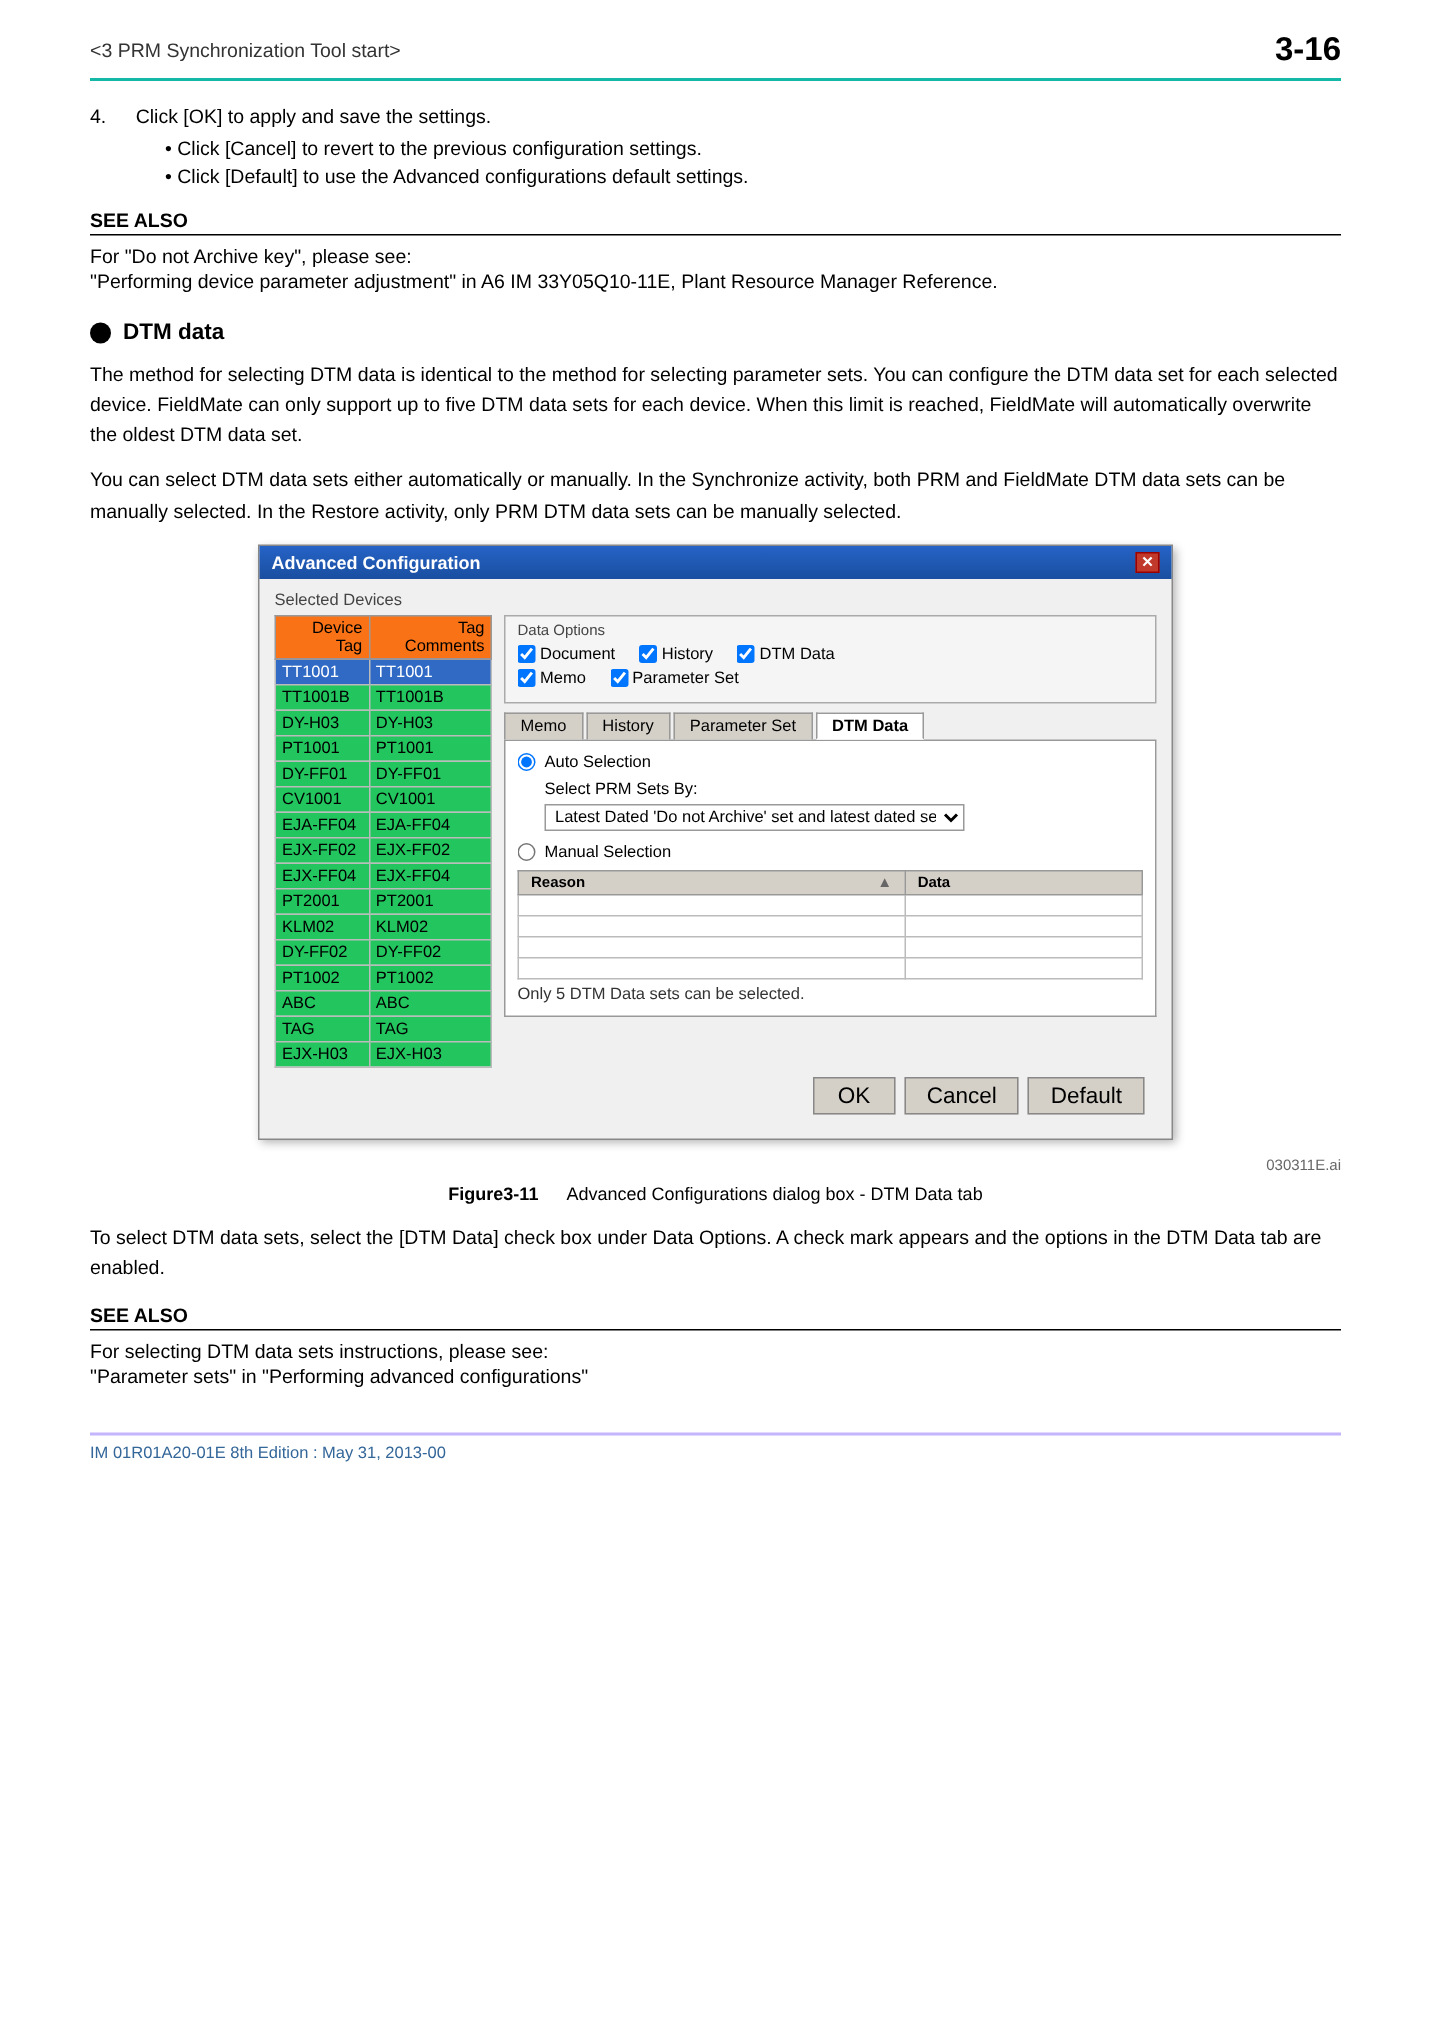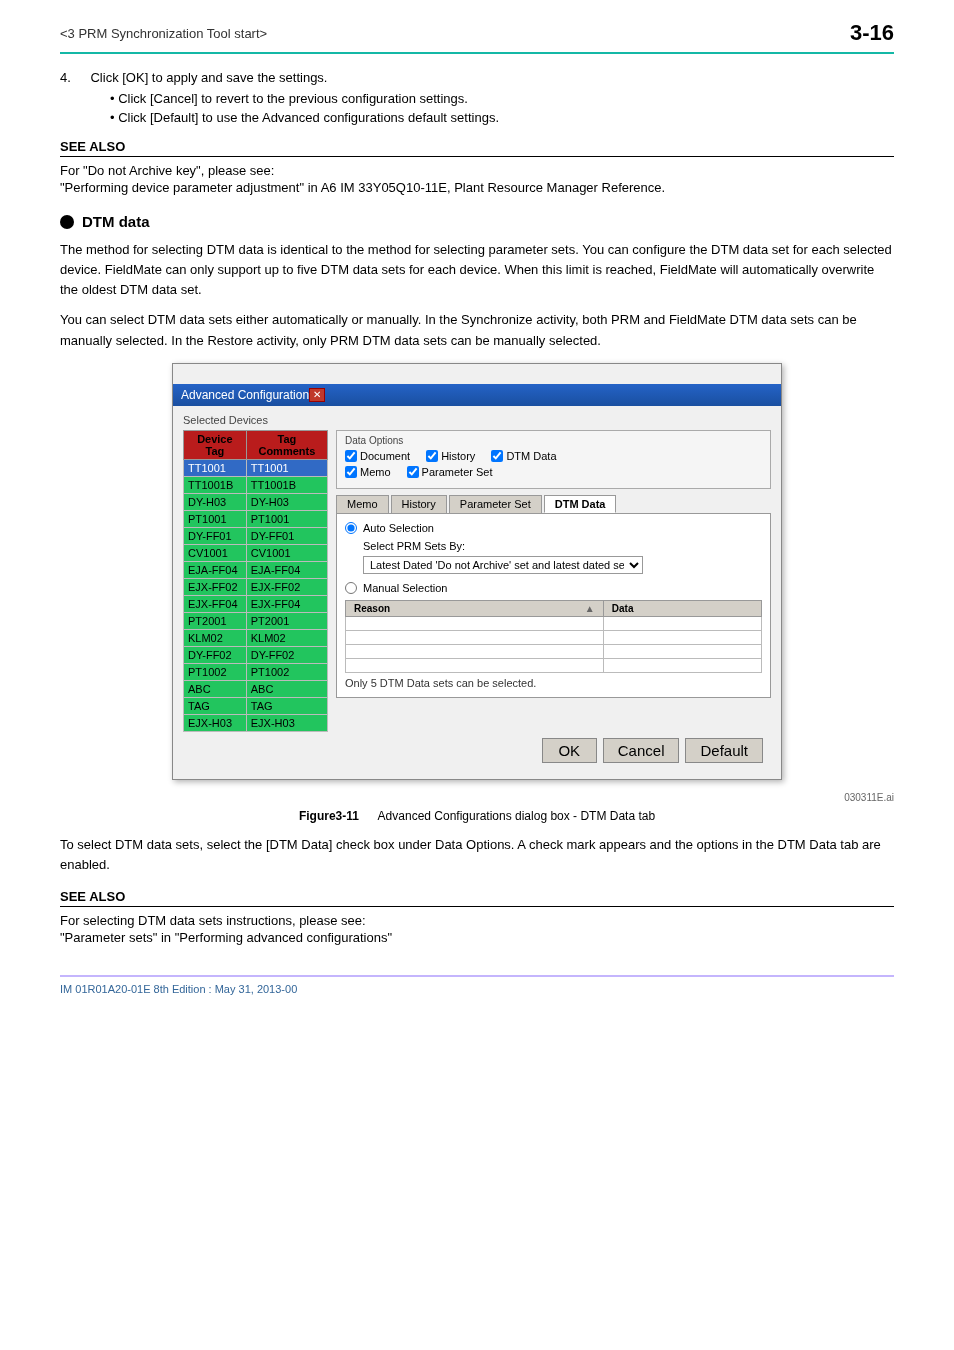--- a/index.html
+++ b/index.html
@@ -93,26 +93,25 @@
       background: #f0f0f0;
       width: 610px;
       margin: 12px auto;
       font-size: 12px;
       box-shadow: 2px 2px 6px rgba(0,0,0,0.3);
     }
     .dialog-titlebar {
       background: linear-gradient(to bottom, #2563c7 0%, #1a4fa0 100%);
       color: #fff;
       font-size: 12px;
-      font-weight: normal;
+      font-weight: bold;
       padding: 4px 8px;
       display: flex;
-      justify-content: flex-start;
-      align-items: center;
-      margin-top: 20px;
+      justify-content: space-between;
+      align-items: center;
     }
     .dialog-close-btn {
       background: #c0392b;
       color: #fff;
       border: 1px solid #900;
       width: 16px;
       height: 14px;
       font-size: 10px;
       cursor: pointer;
       display: flex;
@@ -135,25 +134,25 @@
     .device-table-wrap {
       width: 145px;
       flex-shrink: 0;
     }
     .device-table {
       width: 100%;
       border-collapse: collapse;
       font-size: 11px;
     }
     .device-table th {
-      background: #b91c1c;
+      background: #f97316;
       border: 1px solid #999;
       padding: 2px 4px;
-      text-align: center;
-      font-weight: bold;
+      text-align: right;
+      font-weight: normal;
     }
     .device-table td {
       border: 1px solid #bbb;
       padding: 2px 4px;
       background: #22c55e;
     }
     .device-table tr.selected td {
       background: #316ac5;
       color: #fff;
     }

